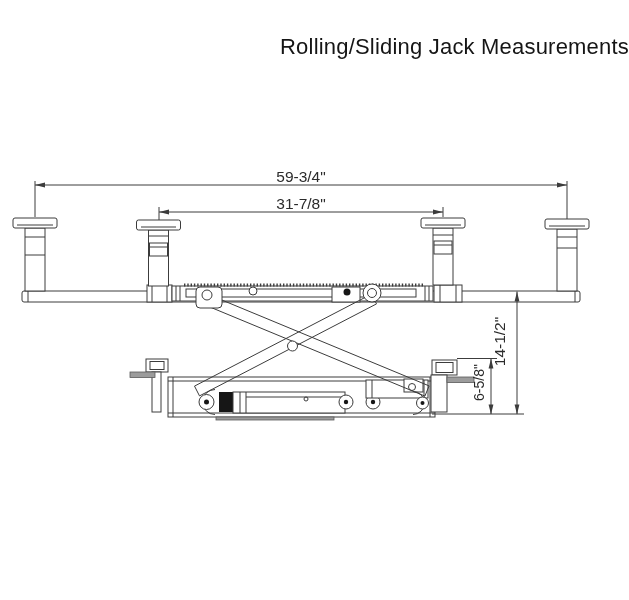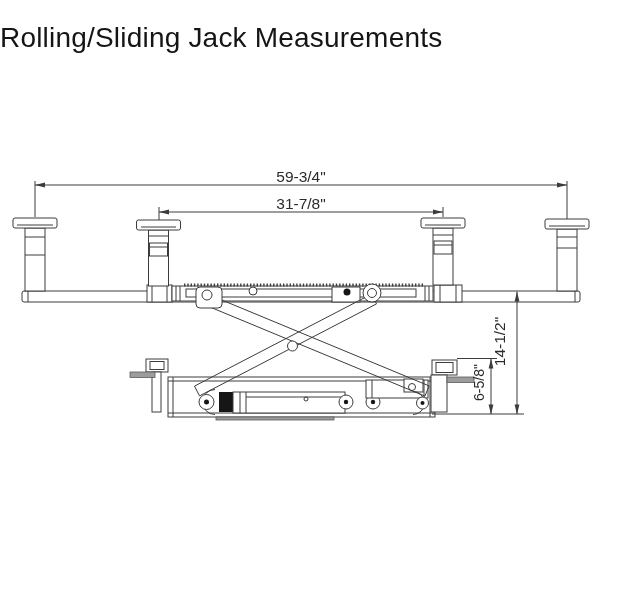--- a/index.html
+++ b/index.html
@@ -1,19 +1,19 @@
 <!DOCTYPE html>
 <html><head>
 <meta charset="utf-8">
 <style>
   html,body{margin:0;padding:0;background:#ffffff;}
   .canvas{position:relative;width:629px;height:600px;background:#ffffff;overflow:hidden;
           font-family:"Liberation Sans",sans-serif;}
-  .title{position:absolute;top:22px;left:0;right:0;text-align:left;
-         font-size:28px;font-weight:400;color:#151515;letter-spacing:0.2px;}
+  .title{position:absolute;top:34px;left:0;right:0;text-align:right;
+         font-size:22px;font-weight:400;color:#151515;letter-spacing:0.2px;}
   svg{position:absolute;top:0;left:0;}
   .ln{stroke:#3c3c3c;stroke-width:1;fill:none;}
   .fw{fill:#ffffff;stroke:#3c3c3c;stroke-width:1;}
   .fdark{fill:#161616;stroke:none;}
   .fgray{fill:#9c9c9c;stroke:#5a5a5a;stroke-width:0.8;}
   .teeth{stroke:#3c3c3c;stroke-width:2.8;fill:none;stroke-dasharray:1.4 1.9;}
   .arrow{fill:#3c3c3c;stroke:none;}
   .dimtxt{font-family:"Liberation Sans",sans-serif;font-size:15.5px;fill:#2b2b2b;}
   .dimtxt-sm{font-family:"Liberation Sans",sans-serif;font-size:14px;fill:#2b2b2b;}
 </style>

